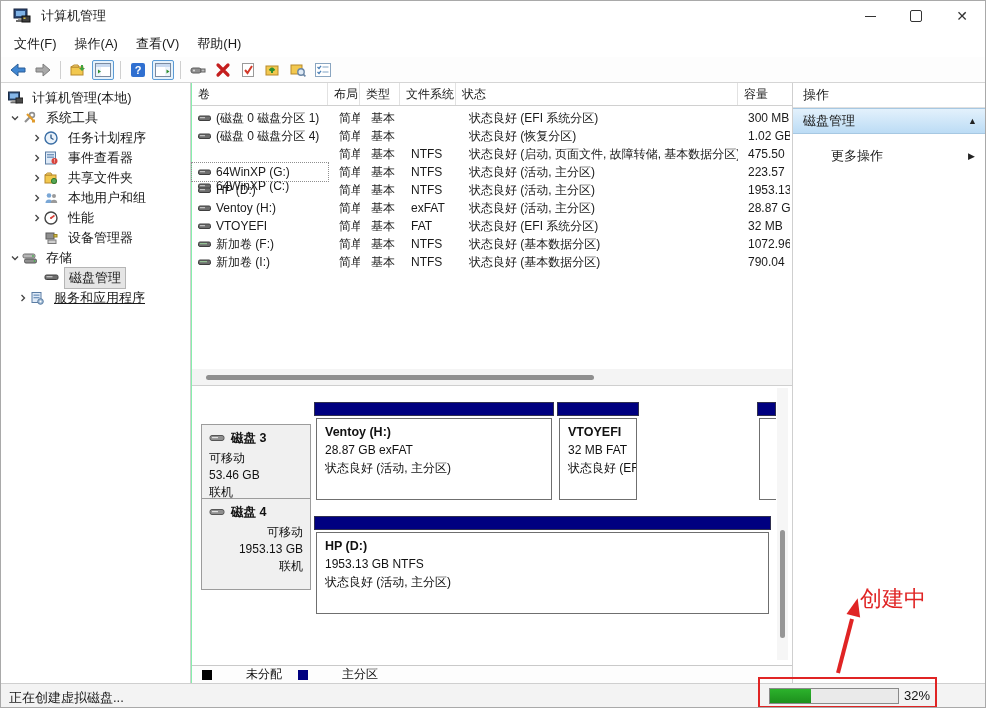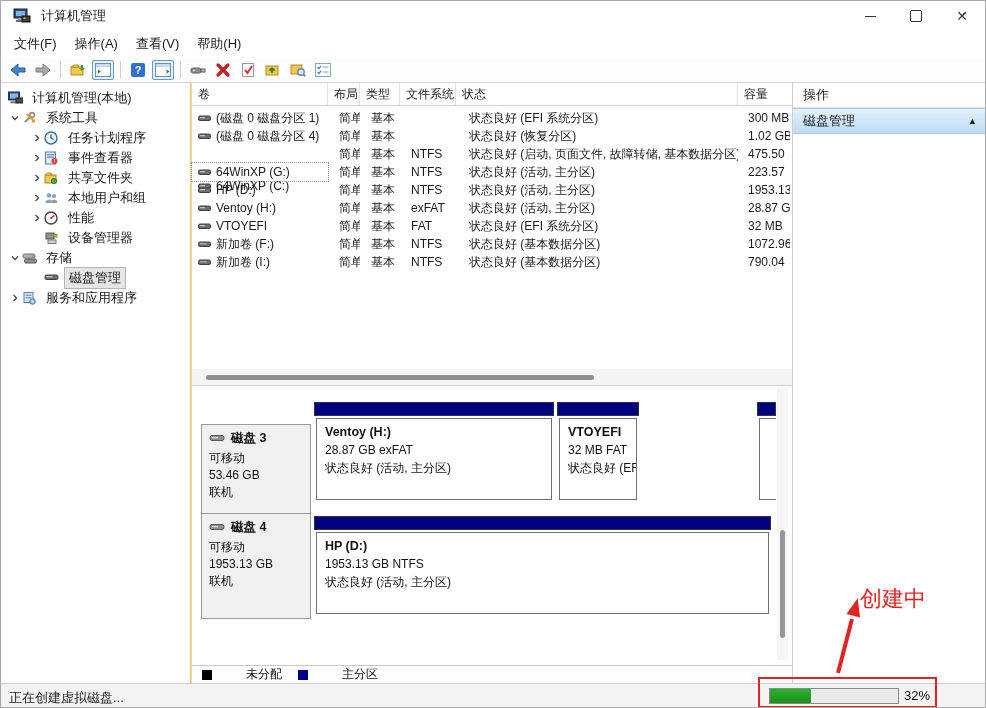--- a/index.html
+++ b/index.html
@@ -3,21 +3,21 @@
 <meta charset="utf-8">
 <style>
   html,body{margin:0;padding:0;}
   body{
     width:986px;height:708px;overflow:hidden;
     font-family:"Liberation Sans",sans-serif;
     background:#e8e8e8;
     -webkit-font-smoothing:antialiased;
   }
   .window{
-    position:relative;width:986px;height:708px;background:#fde047;
+    position:relative;width:986px;height:708px;background:#86efac;
     border:1px solid #a9a9a9;box-sizing:border-box;overflow:hidden;
   }
   .abs{position:absolute;}
 
   
   .titlebar{left:0;top:0;width:100%;height:30px;background:#ffffff;display:flex;align-items:center;}
   .titlebar .appicon{margin-left:12px;width:18px;height:18px;display:inline-flex;}
   .titlebar .title{margin-left:10px;font-size:13px;color:#1a1a1a;}
   .wincontrols{margin-left:auto;display:flex;height:100%;}
   .wincontrols .wc{width:46px;height:100%;display:flex;align-items:center;justify-content:center;color:#333;}
@@ -352,21 +352,21 @@
     </div>
     <div class="titem" style="padding-left:42px;">
       <span class="ticon">
           <svg width="15" height="12" viewBox="0 0 15 12">
             <rect x="1" y="4" width="13" height="4.5" rx="1.5" fill="#6e6e6e" stroke="#3f3f3f"></rect>
             <rect x="2.5" y="5.2" width="6" height="1.1" fill="#d8d8d8"></rect>
           </svg>
         </span>
       <span class="tlabel selgray">磁盘管理</span>
     </div>
-    <div class="titem" style="padding-left:8px;">
+    <div class="titem" style="padding-left:16px;text-decoration:underline;">
       <span class="chev">
           <svg width="10" height="10" viewBox="0 0 10 10">
             <polyline points="3.5,2 6.5,5 3.5,8" fill="none" stroke="#444" stroke-width="1.3"></polyline>
           </svg>
         </span>
       <span class="ticon">
           <svg width="14" height="14" viewBox="0 0 14 14">
             <rect x="2" y="1.5" width="9" height="10" fill="#dfeaf7" stroke="#5a7ca3"></rect>
             <rect x="3.5" y="3.5" width="6" height="1.3" fill="#7396bd"></rect>
             <rect x="3.5" y="6" width="6" height="1.3" fill="#7396bd"></rect>
@@ -566,21 +566,21 @@
           <div class="pname">VTOYEFI</div>
           <div class="pline">32 MB FAT</div>
           <div class="pline">状态良好 (EF</div>
         </div>
       </div>
       <div class="part" style="left:565px;top:16px;width:19px;height:100px;overflow:hidden;">
         <div class="pbar"></div>
         <div class="pbody"></div>
       </div>
 
-      <div class="disklabel" style="left:9px;top:127px;width:110px;height:106px;">
+      <div class="disklabel" style="left:9px;top:112px;width:110px;height:92px;text-align:right;">
         <div class="dtitle">
             <span><svg width="16" height="10" viewBox="0 0 16 10">
                 <rect x="1" y="2.5" width="14" height="5" rx="2" fill="#8f8f8f" stroke="#555"></rect>
                 <rect x="3" y="4" width="6" height="1.2" fill="#e0e0e0"></rect>
               </svg></span>
             <span>磁盘 4</span>
           </div>
         <div class="dline">可移动</div>
         <div class="dline">1953.13 GB</div>
         <div class="dline">联机</div>
@@ -606,20 +606,24 @@
       <span class="lgtext">主分区</span>
     </div>
   </div>
 
   <div class="abs actions">
     <div class="acthdr">操作</div>
     <div class="actgroup">
       <span>磁盘管理</span>
       <span class="caret">▲</span>
     </div>
+    <div class="actmore">
+      <span>更多操作</span>
+      <span class="caret">▶</span>
+    </div>
   </div>
 
   <div class="abs statusbar">
     <span class="statustext">正在创建虚拟磁盘...</span>
   </div>
   <div class="progress">
     <div class="progfill"></div>
   </div>
   <span class="proglabel">32%</span>
 

